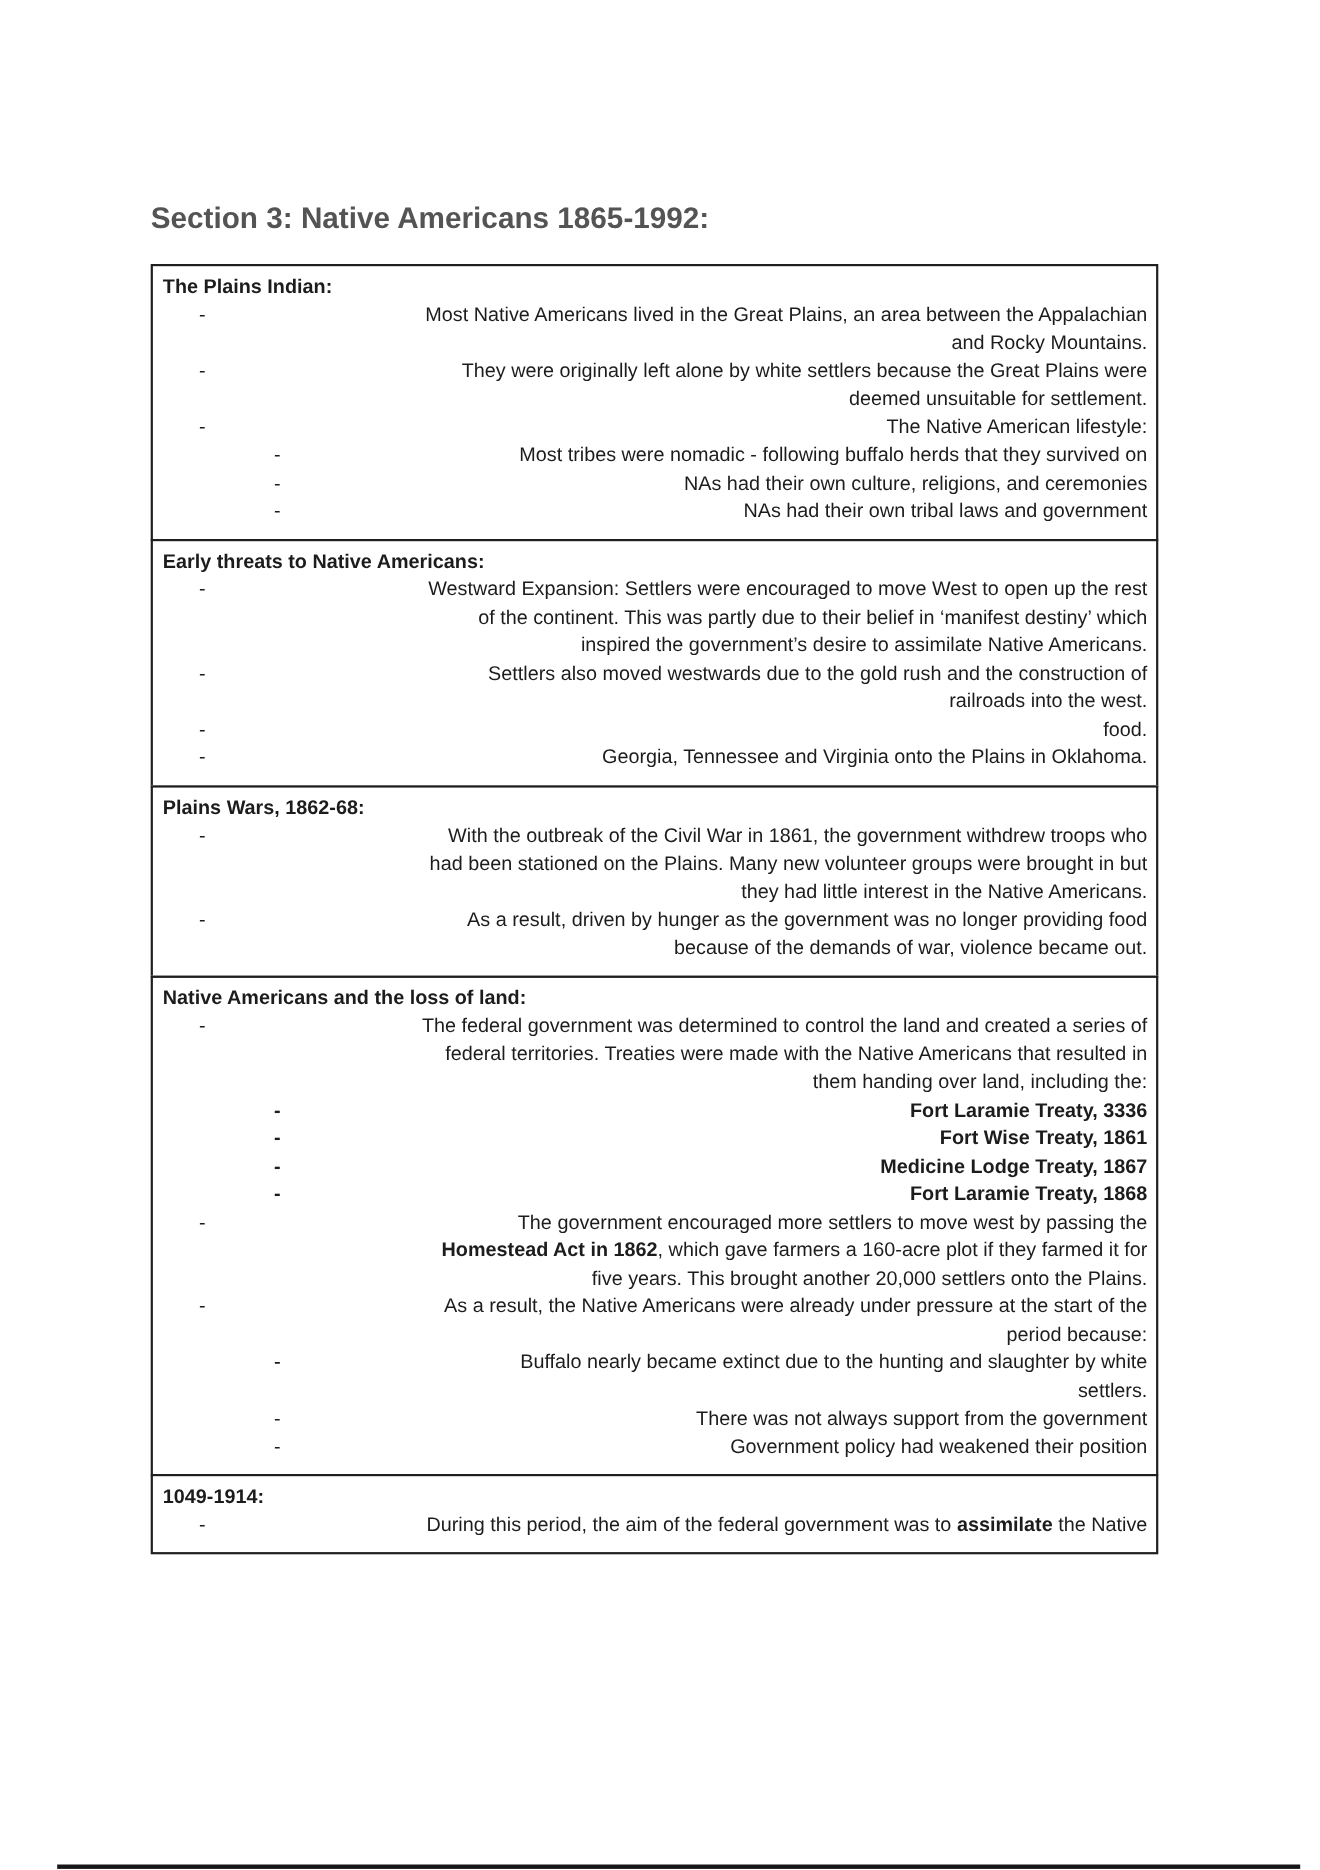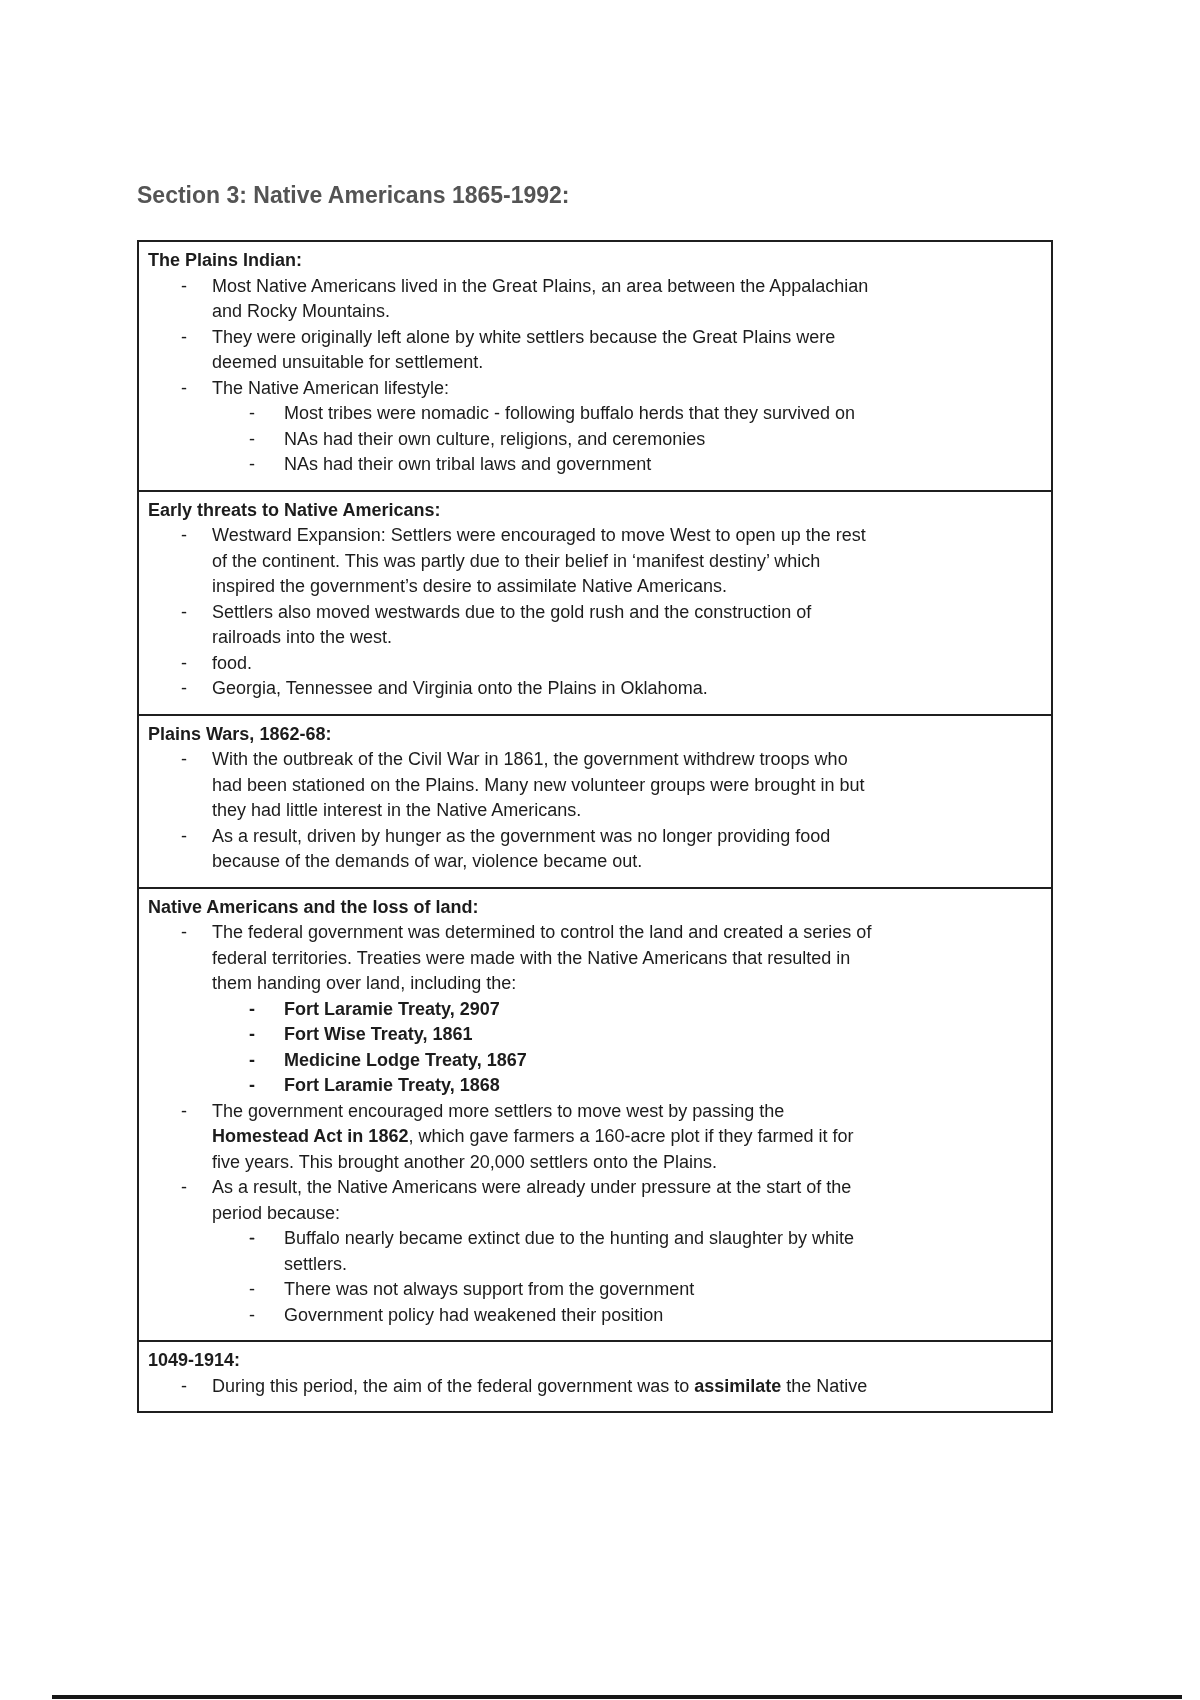--- a/index.html
+++ b/index.html
@@ -6,21 +6,21 @@
   .canvas{
     position:relative;
     width:1200px;height:1700px;
     background:#ffffff;
     overflow:hidden;
     font-family:"Liberation Sans","DejaVu Sans",sans-serif;
   }
   .doc-title{
     position:absolute;
     left:137px;top:164px;
-    font-size:23px;line-height:32px;
+    font-size:27px;line-height:32px;
     font-weight:700;
     color:#545454;
     white-space:nowrap;
   }
   .boxes{
     position:absolute;
     left:137px;top:240px;
     width:916px;
   }
   .box{
@@ -32,21 +32,21 @@
     color:#1c1c1c;
     font-size:18px;line-height:25.5px;
   }
   .box + .box{margin-top:-2px;}
   .box-title{font-weight:700;}
   .item{position:relative;padding-left:64px;}
   .item .dash{position:absolute;left:33px;top:0;}
   .item.lvl2{padding-left:136px;}
   .item.lvl2 .dash{left:101px;}
   .item.bold{font-weight:700;}
-  .line{white-space:nowrap;}
+  .line{white-space:nowrap;text-align:right;}
   .b{font-weight:700;}
   .bottom-bar{
     position:absolute;
     left:52px;top:1695px;
     width:1130px;height:4px;
     background:#161616;
   }
 </style>
 </head>
 <body>
@@ -149,21 +149,21 @@
           <span class="dash">-</span>
           <div class="lines">
             <div class="line">The federal government was determined to control the land and created a series of</div>
             <div class="line">federal territories. Treaties were made with the Native Americans that resulted in</div>
             <div class="line">them handing over land, including the:</div>
           </div>
         </div>
         <div class="item lvl2 bold">
           <span class="dash">-</span>
           <div class="lines">
-            <div class="line">Fort Laramie Treaty, 2907</div>
+            <div class="line">Fort Laramie Treaty, 3336</div>
           </div>
         </div>
         <div class="item lvl2 bold">
           <span class="dash">-</span>
           <div class="lines">
             <div class="line">Fort Wise Treaty, 1861</div>
           </div>
         </div>
         <div class="item lvl2 bold">
           <span class="dash">-</span>

